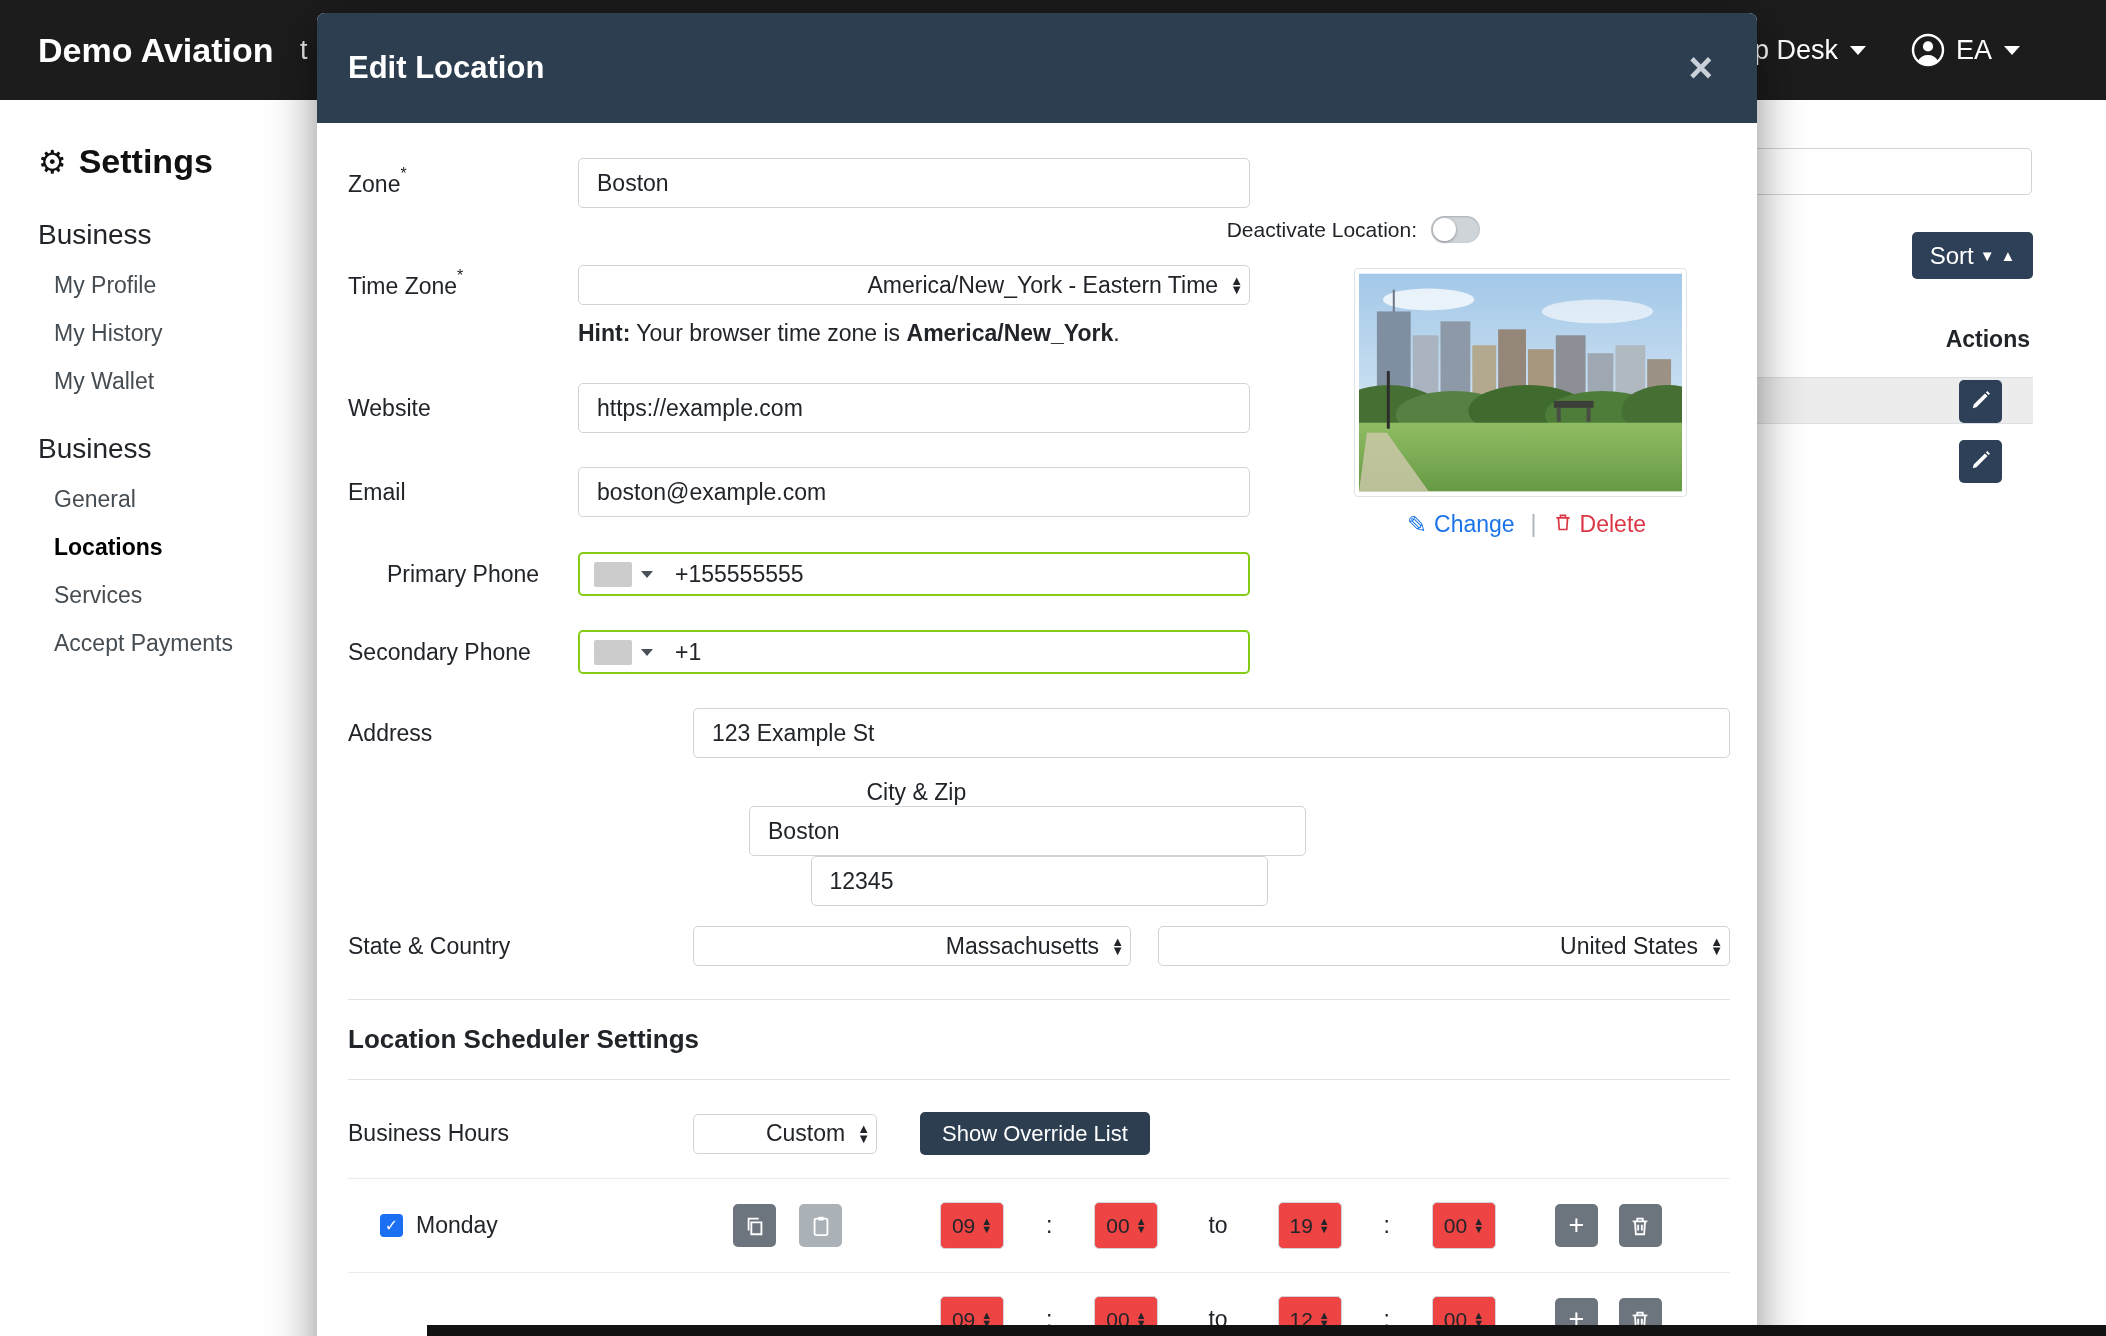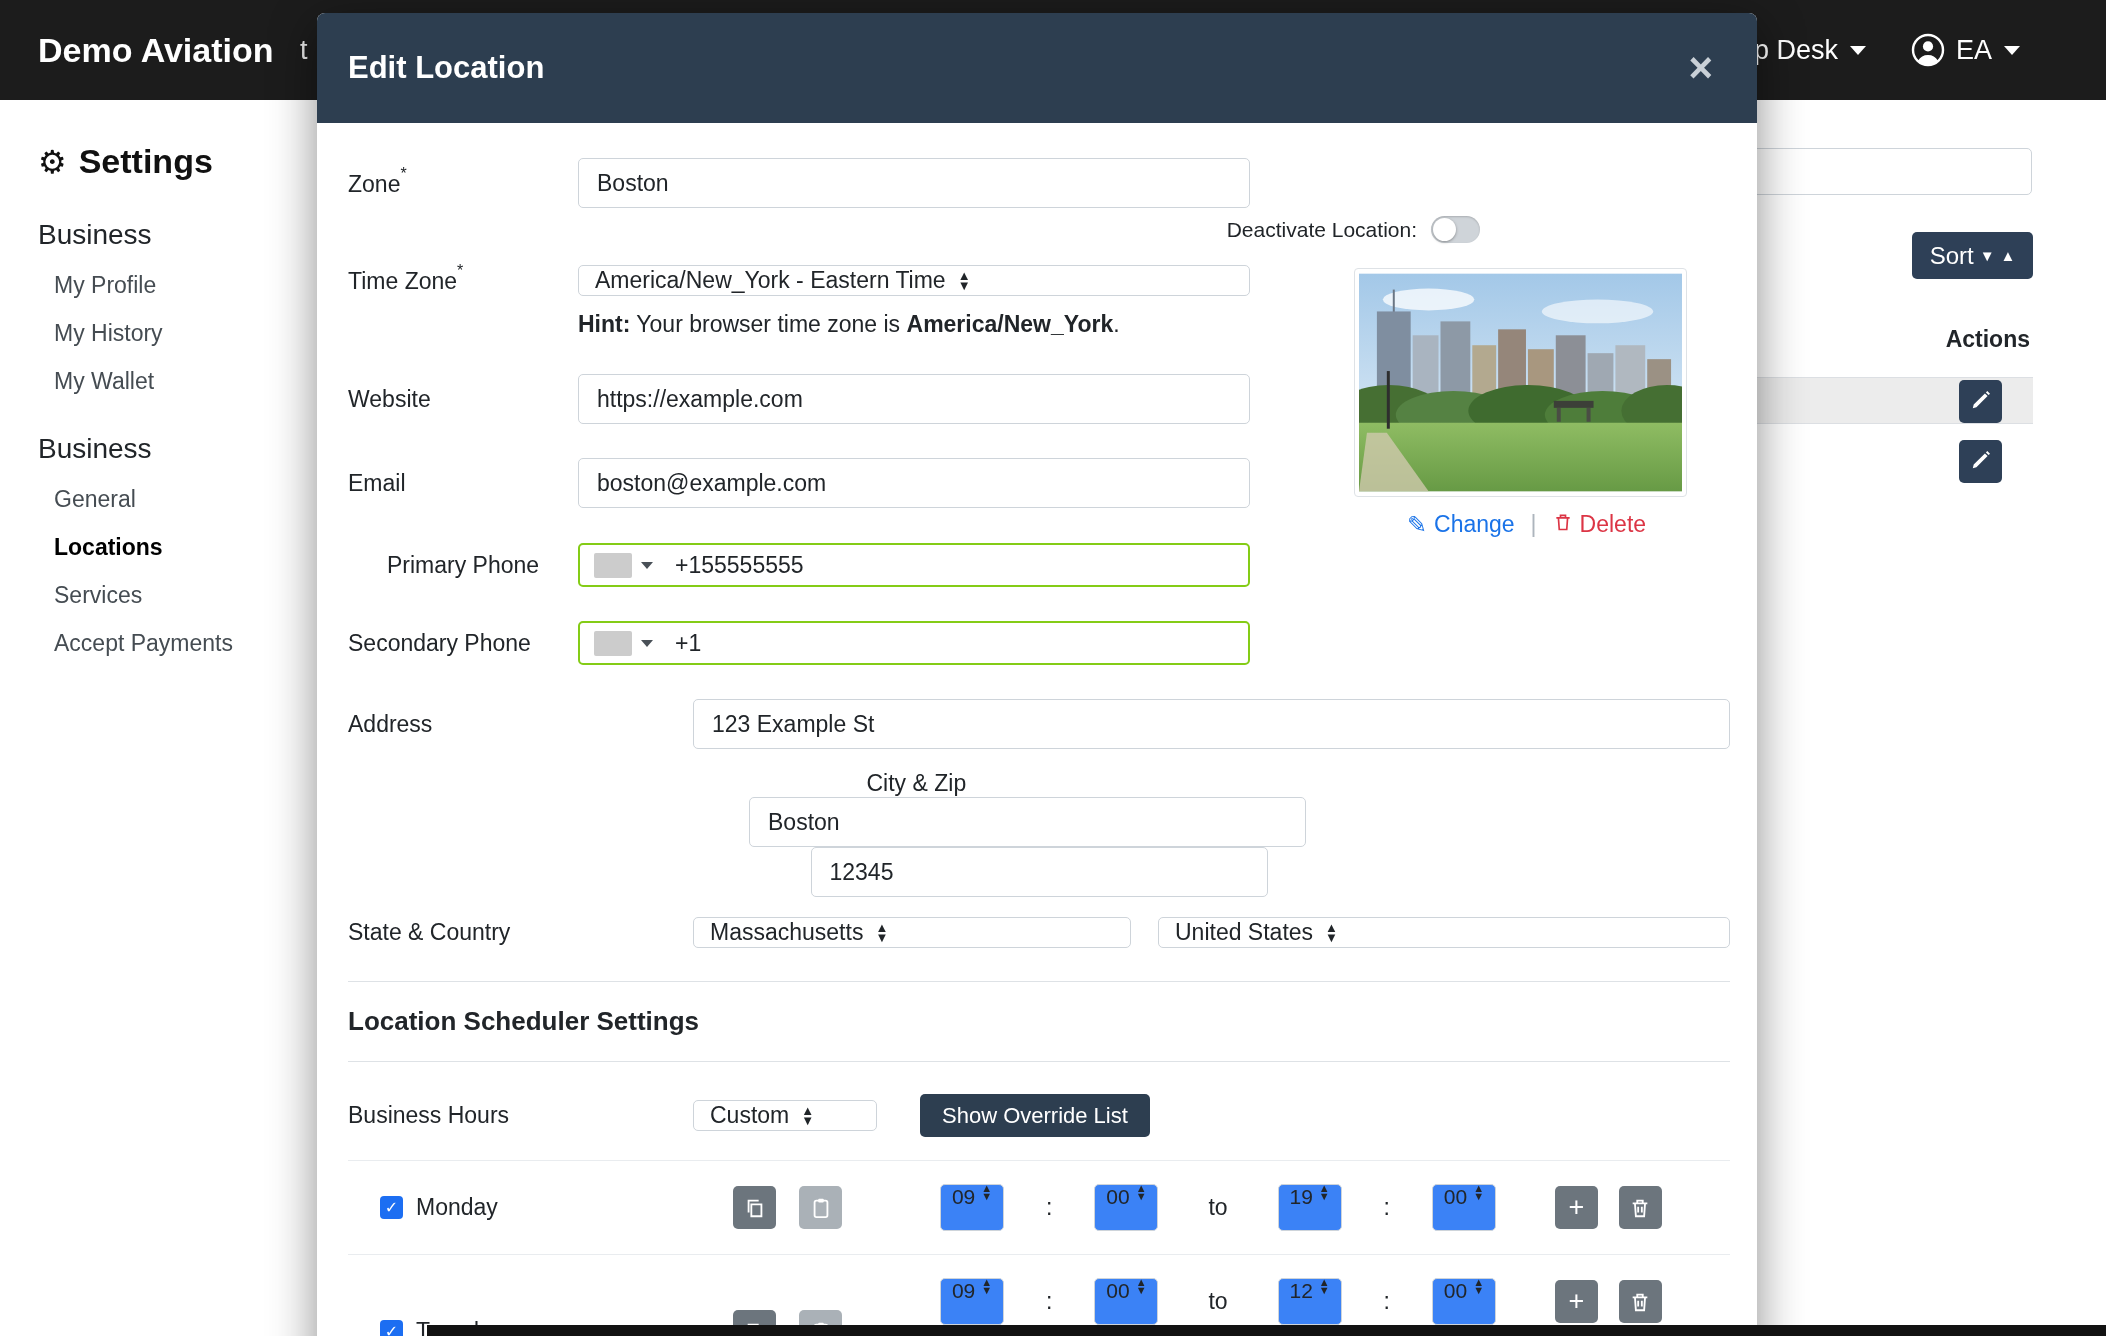--- a/index.html
+++ b/index.html
@@ -54,21 +54,21 @@
   .pencil-glyph { font-size:24px; line-height:1; }
   .photo-sep { color:#adb5bd; margin:0 16px; }
 
   
   .frow { display:flex; align-items:center; }
   .flabel { width:230px; font-size:23px; color:#212529; flex:none; }
   .flabel sup { font-size:16px; position:relative; top:-4px; }
   .flabel.wide { width:345px; }
   .finput { height:50px; border:1px solid #ced4da; border-radius:5px; padding:0 18px; font-size:23px; color:#212529; font-family:inherit; background:#fff; }
   .w-std { width:672px; }
-  .fselect { height:31px; border:1px solid #ced4da; border-radius:5px; padding:0 16px; font-size:23px; color:#212529; display:flex; align-items:center; justify-content:flex-start; background:#fff; cursor:pointer; }
+  .fselect { height:40px; border:1px solid #ced4da; border-radius:5px; padding:0 6px; font-size:23px; color:#212529; display:flex; align-items:center; justify-content:flex-end; background:#fff; cursor:pointer; }
   .updown { display:inline-flex; flex-direction:column; align-items:center; line-height:.72; color:#212529; font-size:13px; margin-left:12px; flex:none; }
   .updown::before { content:"▲"; }
   .updown::after { content:"▼"; }
 
   .row-name { margin-bottom:8px; }
   .toggle-row { margin-bottom:22px; }
   .toggle-wrap { width:902px; display:flex; align-items:center; justify-content:flex-end; gap:14px; font-size:21px; color:#212529; }
   .toggle { width:49px; height:27px; border-radius:14px; background:#cfd4d9; position:relative; cursor:pointer; box-shadow:inset 0 1px 2px rgba(0,0,0,.18); flex:none; }
   .toggle .knob { position:absolute; left:2px; top:2px; width:23px; height:23px; border-radius:50%; background:#fff; box-shadow:0 1px 3px rgba(0,0,0,.35); }
   .row-tz { margin-bottom:15px; }
@@ -100,21 +100,21 @@
   .day-left { width:385px; padding-left:32px; display:flex; align-items:center; gap:13px; flex:none; }
   .cbx { width:23px; height:23px; background:#1c6ef2; border-radius:4px; color:#fff; font-size:16px; display:flex; align-items:center; justify-content:center; cursor:pointer; flex:none; }
   .day-name { font-size:23px; color:#212529; }
   .day-tools { width:207px; display:flex; gap:23px; flex:none; }
   .tool-btn { width:43px; height:43px; border:none; border-radius:5px; display:flex; align-items:center; justify-content:center; cursor:pointer; background:#6c757d; color:#fff; font-family:inherit; flex:none; }
   .tool-btn.paste { background:#aab1b7; }
   .tool-btn.plus { font-size:27px; margin-left:59px; }
   .tool-btn.del { margin-left:21px; }
   .day-ranges { flex:1; display:flex; flex-direction:column; gap:13px; }
   .range-line { display:flex; align-items:center; }
-  .time-select { width:64px; height:47px; border:1px solid #ced4da; border-radius:5px; display:flex; justify-content:center; padding:0 8px; font-size:21px; color:#212529; cursor:pointer; background:#3b82f6; flex:none; }
+  .time-select { width:64px; height:47px; border:1px solid #ced4da; border-radius:5px; display:flex; align-items:center; justify-content:center; padding:0 8px; font-size:21px; color:#212529; cursor:pointer; background:#ef4444; flex:none; }
   .time-select .updown { font-size:11px; margin-left:6px; }
   .colon { margin:0 42px; font-size:23px; color:#212529; }
   .to-label { margin:0 50px; font-size:23px; color:#212529; }
 </style>
 </head>
 <body>
 
 <header class="navbar">
   <div class="brand">Demo Aviation</div>
   <div class="nav-fragment">t</div>

